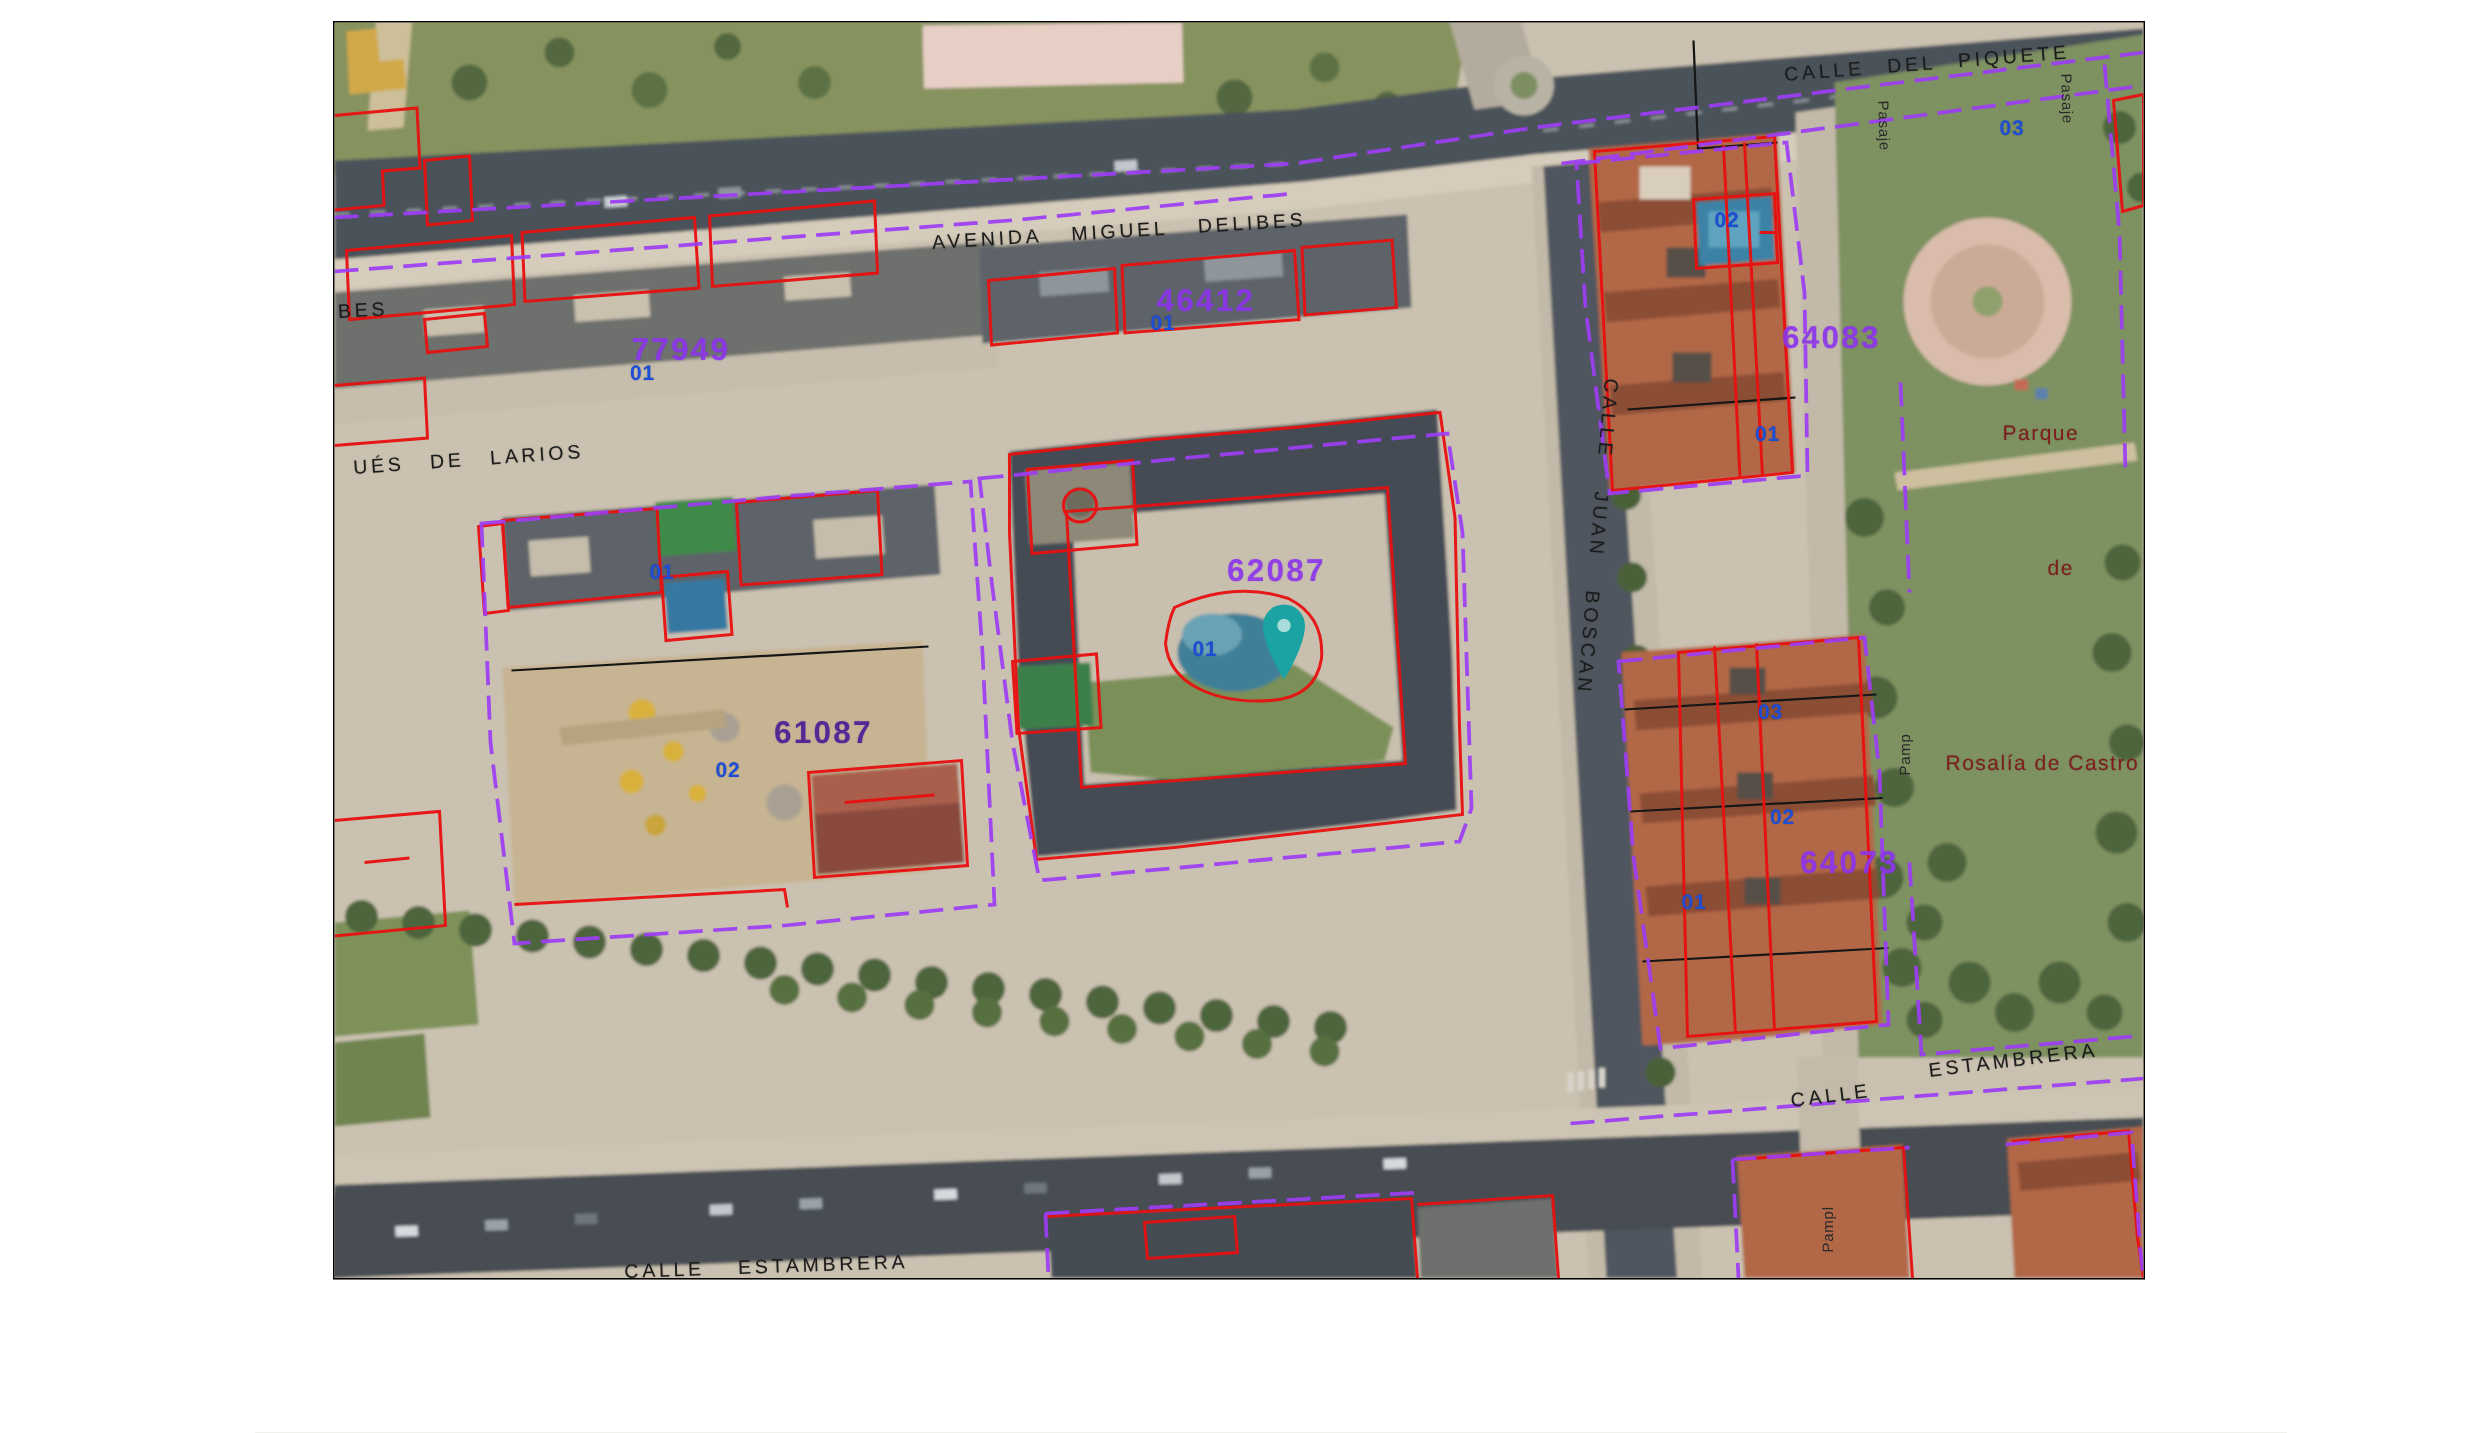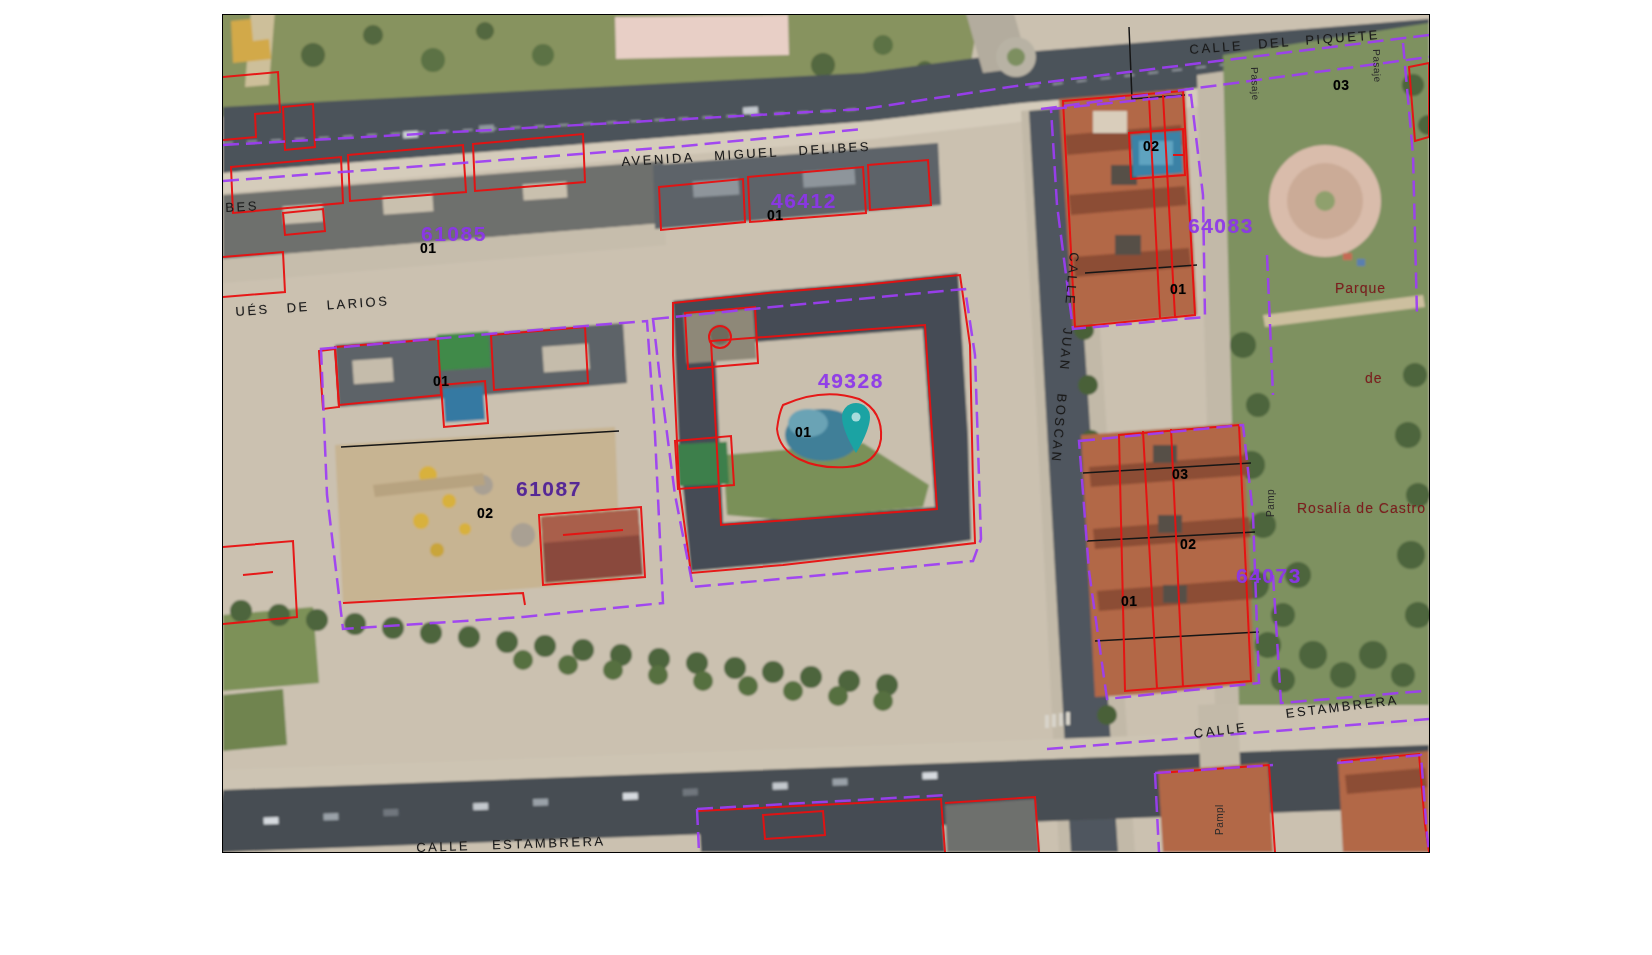--- a/index.html
+++ b/index.html
@@ -10,21 +10,21 @@
   #scene{position:absolute;left:0;top:0;}
   #labels{position:absolute;left:0;top:0;width:100%;height:100%;pointer-events:none;}
   .lbl{position:absolute;white-space:nowrap;transform-origin:0 0;line-height:1;}
   .street{font-size:13px;color:#1b1b1b;letter-spacing:2.5px;word-spacing:9px;
           font-weight:500;text-shadow:0 0 1px rgba(40,40,40,.35);}
   .park-label{font-size:14px;color:#7f1d1d;letter-spacing:1px;font-weight:500;
           text-shadow:0 0 1px rgba(40,40,40,.3);}
   .passage{font-size:10px;color:#2a2a2a;letter-spacing:.5px;font-weight:500;}
   .block-code{font-size:21px;color:#8d35ec;font-weight:700;letter-spacing:1.5px;
           opacity:.92;text-shadow:0 0 1px rgba(120,40,220,.4);}
-  .unit-num{font-size:14px;color:#000000;font-weight:700;letter-spacing:.5px;
+  .unit-num{font-size:14px;color:#1d4ed8;font-weight:700;letter-spacing:.5px;
           text-shadow:0 0 1px rgba(30,30,30,.35);text-align:right;}
   #pin{position:absolute;width:40px;height:52px;cursor:pointer;}
 </style>
 </head>
 <body>
 
 <div id="map">
 
   <svg id="scene" width="1206" height="837" viewBox="0 0 1206 837">
     <defs>
@@ -295,26 +295,26 @@
       <div class="lbl street" style="left: 970px; top: 712px; transform: rotate(-7deg);">CALLE</div>
       <div class="lbl street" style="left: 1062px; top: 692px; transform: rotate(-7deg);">ESTAMBRERA</div>
       <div class="lbl street" style="left: 193px; top: 826px; transform: rotate(-2deg); word-spacing: 16px;">CALLE    ESTAMBRERA</div>
       <div class="lbl park-label" style="left: 1112px; top: 266px;">Parque</div>
       <div class="lbl park-label" style="left: 1142px; top: 356px;">de</div>
       <div class="lbl park-label" style="left: 1074px; top: 486px;">Rosalía de Castro</div>
       <div class="lbl passage" style="left: 1036px; top: 52px; transform: rotate(88deg);">Pasaje</div>
       <div class="lbl passage" style="left: 1158px; top: 34px; transform: rotate(88deg);">Pasaje</div>
       <div class="lbl passage" style="left: 1043px; top: 502px; transform: rotate(-90deg);">Pamp</div>
       <div class="lbl passage" style="left: 992px; top: 820px; transform: rotate(-90deg);">Pampl</div>
-      <div class="lbl block-code" style="left: 198px; top: 208px; color: rgb(141, 53, 236);">61085</div>
+      <div class="lbl block-code" style="left: 198px; top: 208px; color: rgb(141, 53, 236);">77949</div>
       <div class="lbl block-code" style="left: 548px; top: 175px; color: rgb(141, 53, 236);">46412</div>
       <div class="lbl block-code" style="left: 249px; top: 463px; color: #4c1d95; margin-left: 44px;">61087</div>
-      <div class="lbl block-code" style="left: 595px; top: 355px; color: rgb(141, 53, 236);">49328</div>
+      <div class="lbl block-code" style="left: 595px; top: 355px; color: rgb(141, 53, 236);">62087</div>
       <div class="lbl block-code" style="left: 939px; top: 200px; color: rgb(141, 53, 236); margin-left: 26px;">64083</div>
-      <div class="lbl block-code" style="left: 977px; top: 550px; color: rgb(141, 53, 236); margin-left: 36px;">64073</div>
+      <div class="lbl block-code" style="left: 977px; top: 550px; color: rgb(141, 53, 236);">64073</div>
       <div class="lbl unit-num" style="left: 544px; top: 193px;">01</div>
       <div class="lbl unit-num" style="left: 197px; top: 226px;">01</div>
       <div class="lbl unit-num" style="left: 210px; top: 359px;">01</div>
       <div class="lbl unit-num" style="left: 572px; top: 410px;">01</div>
       <div class="lbl unit-num" style="left: 254px; top: 491px;">02</div>
       <div class="lbl unit-num" style="left: 920px; top: 124px;">02</div>
       <div class="lbl unit-num" style="left: 947px; top: 267px;">01</div>
       <div class="lbl unit-num" style="left: 1110px; top: 63px;">03</div>
       <div class="lbl unit-num" style="left: 949px; top: 452px;">03</div>
       <div class="lbl unit-num" style="left: 957px; top: 522px;">02</div>

